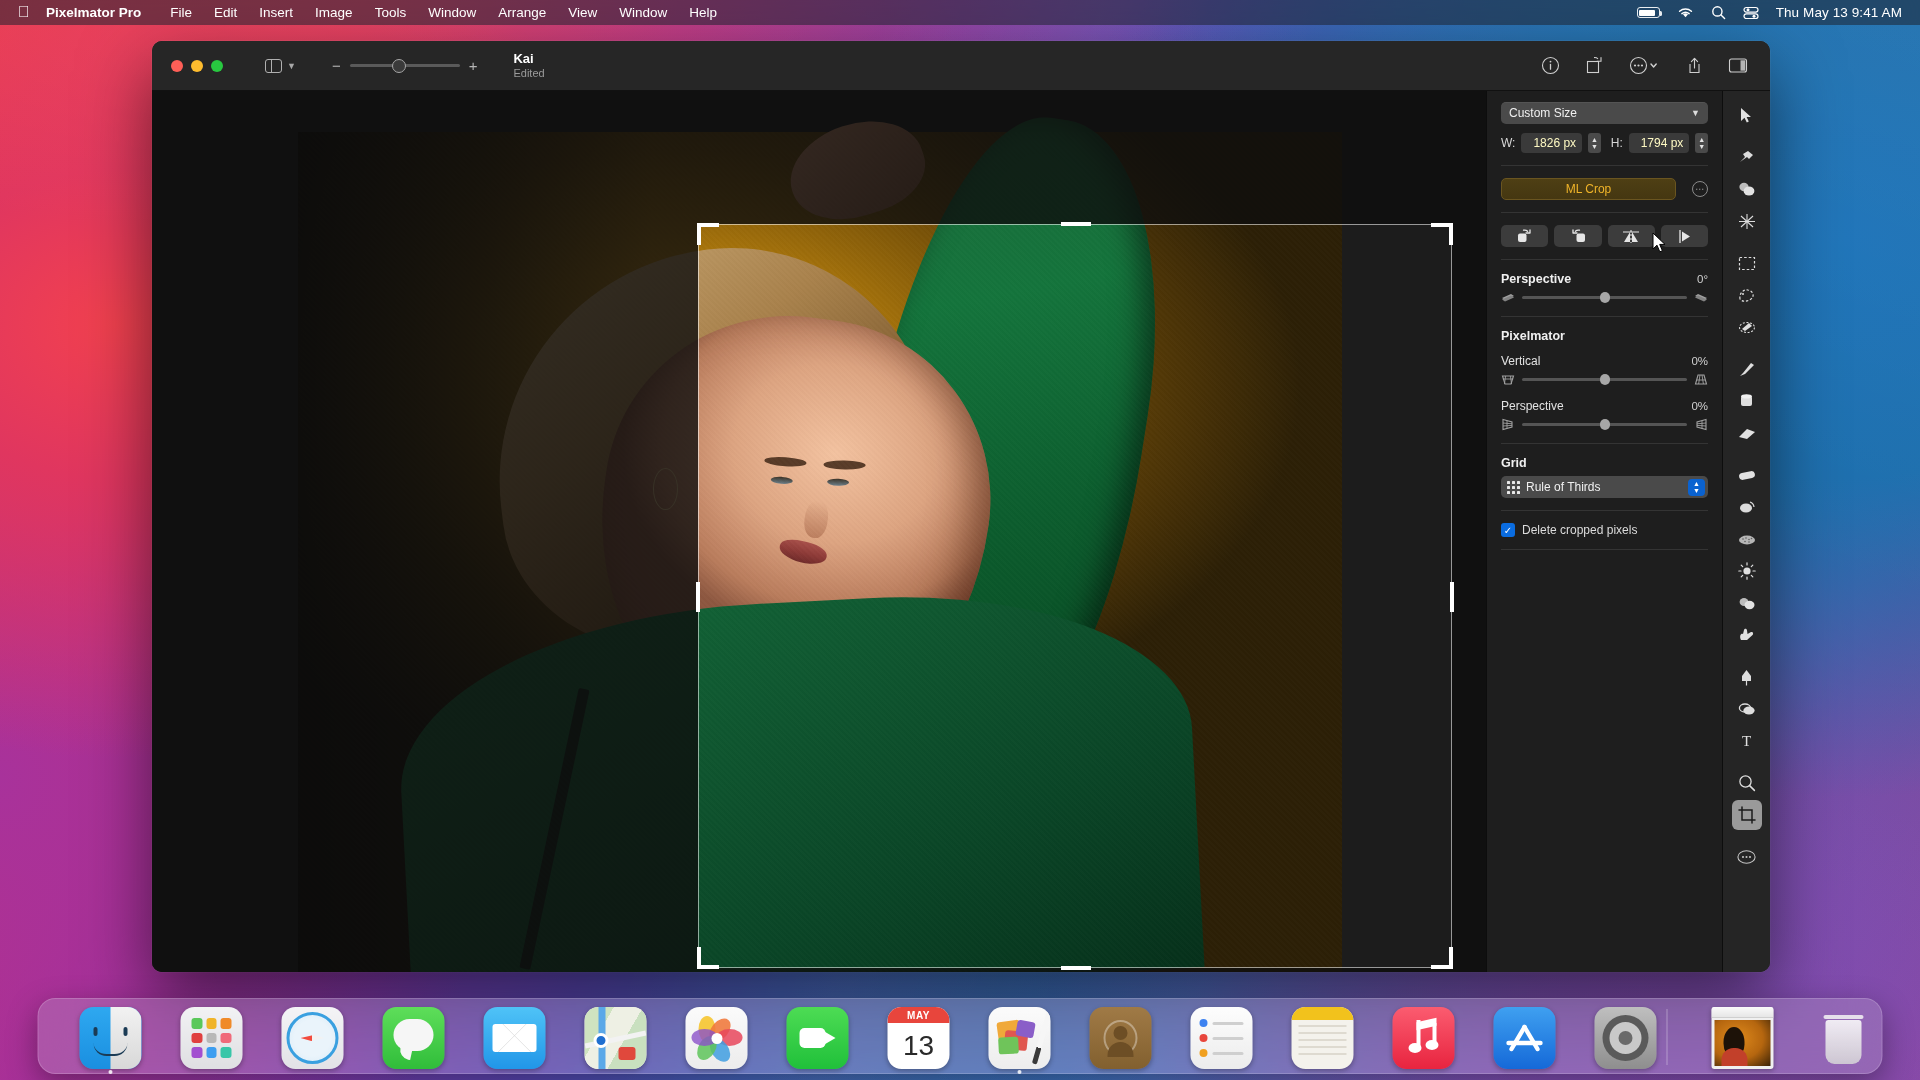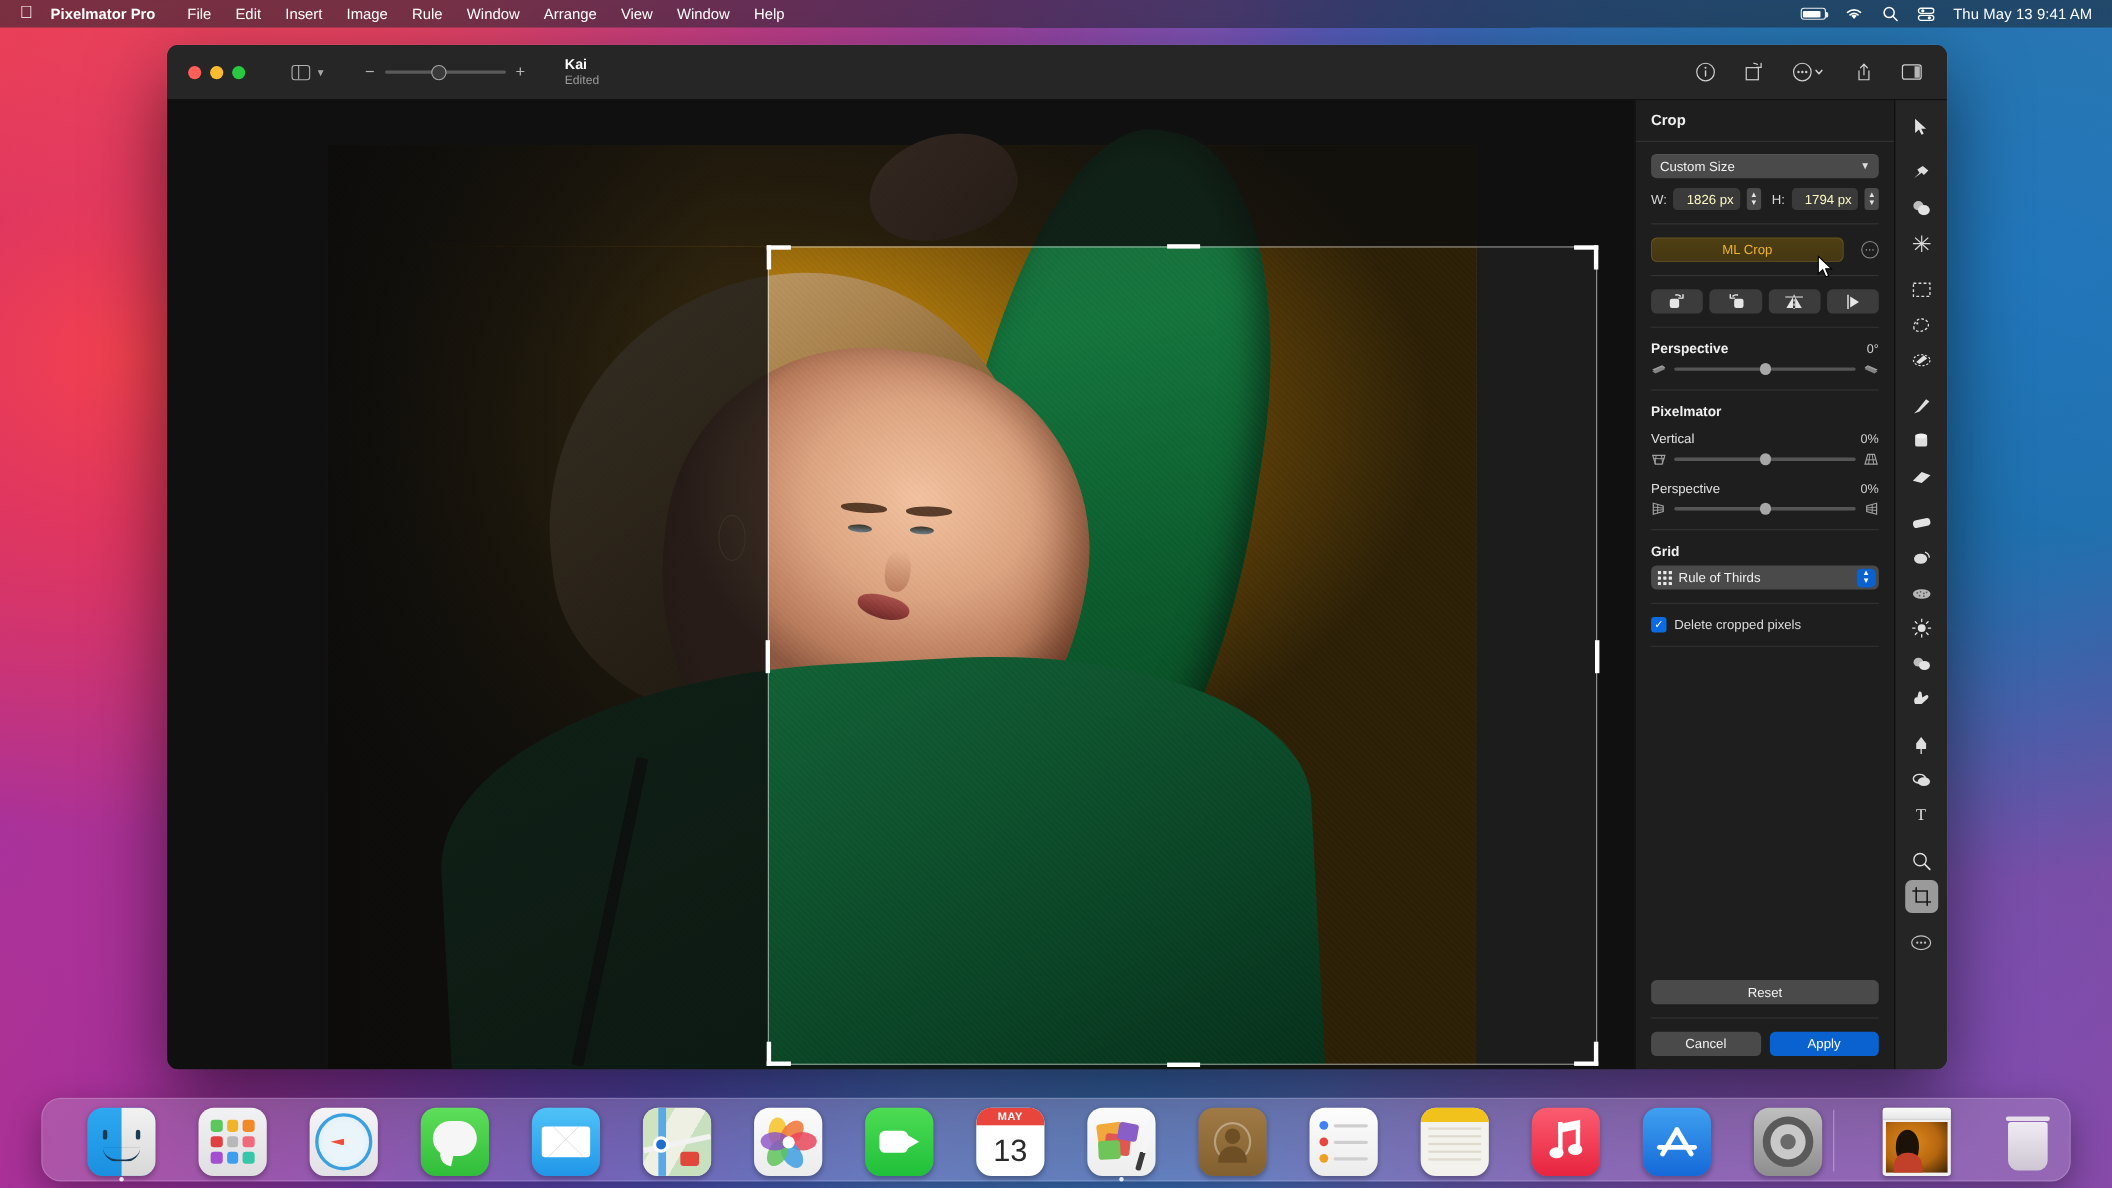--- a/index.html
+++ b/index.html
@@ -316,21 +316,21 @@
 
 <div id="desktop"></div>
 
 <div id="menubar">
   <div class="apple"></div>
   <div class="mi app">Pixelmator Pro</div>
   <div class="mi">File</div>
   <div class="mi">Edit</div>
   <div class="mi">Insert</div>
   <div class="mi">Image</div>
-  <div class="mi">Rule</div>
+  <div class="mi">Tools</div>
   <div class="mi">Window</div>
   <div class="mi">Arrange</div>
   <div class="mi">View</div>
   <div class="mi">Window</div>
   <div class="mi">Help</div>
   <div class="spacer"></div>
   <div class="status">
     <span class="battery"></span>
     <svg width="17" height="13" viewBox="0 0 17 13">
       <path d="M8.5 11.2 L11 8.3 A4 4 0 0 0 6 8.3 Z" fill="#fff"></path>
@@ -457,21 +457,20 @@
         <div class="hnd c" style="right:-2px; bottom:-2px;"></div>
         <div class="hnd cv" style="right:-2px; bottom:-2px;"></div>
         <div class="hnd mid-h" style="left:362px; top:-3px;"></div>
         <div class="hnd mid-h" style="left:362px; bottom:-3px;"></div>
         <div class="hnd mid-v" style="left:-3px;  top:357px;"></div>
         <div class="hnd mid-v" style="right:-3px; top:357px;"></div>
       </div>
     </div>
 
     <div id="panel">
-      <div class="phead">Crop</div>
 
       <div class="pbody">
 
         <div class="popup">
           <span>Custom Size</span>
           <span class="pchev">▼</span>
         </div>
 
         <div class="whrow">
           <span class="lbl">W:</span>
@@ -627,28 +626,20 @@
         <div class="sep"></div>
 
         <div class="checkrow">
           <span class="cbox">✓</span>
           <span>Delete cropped pixels</span>
         </div>
 
         <div class="sep"></div>
       </div>
 
-      <div class="pfoot">
-        <div class="wbtn">Reset</div>
-        <div class="sep"></div>
-        <div class="footrow">
-          <div class="wbtn">Cancel</div>
-          <div class="wbtn primary">Apply</div>
-        </div>
-      </div>
     </div>
 
     <div id="tools">
       <div class="tool">
         <svg width="15" height="17" viewBox="0 0 15 17">
             <path d="M2 1 L2 14 L5.5 10.8 L7.8 15.6 L9.8 14.6 L7.6 10 L12 10 Z" fill="#e0e0e0"></path>
           </svg>
       </div>
       <div class="tgap"></div>
       <div class="tool">

